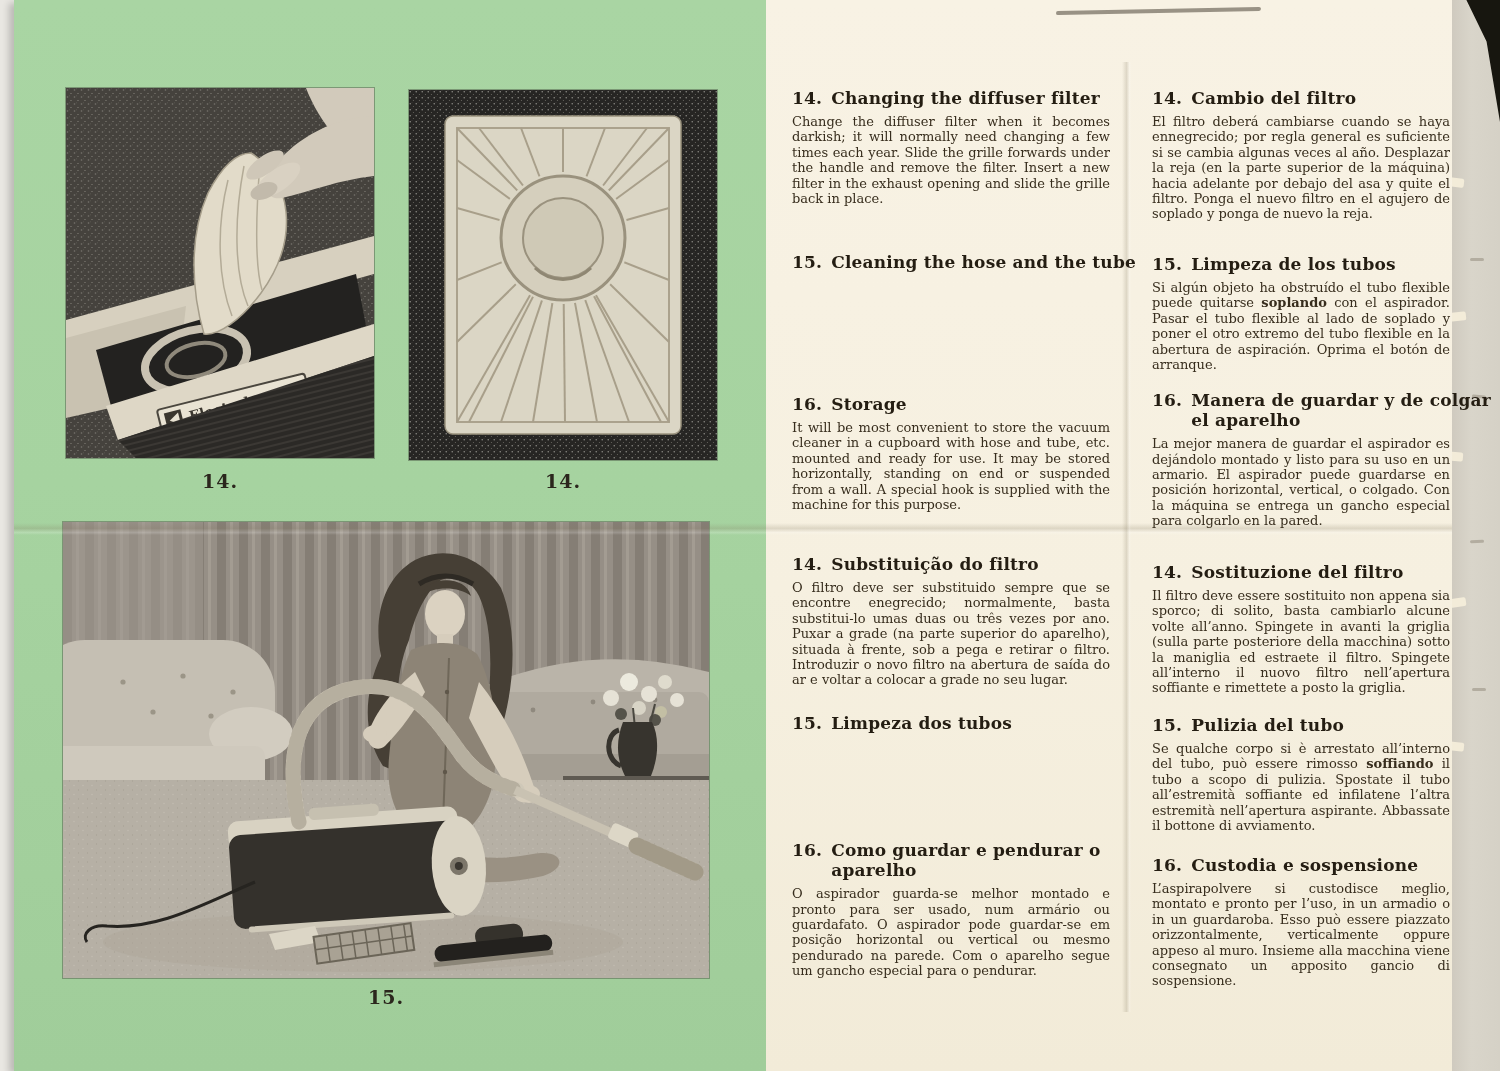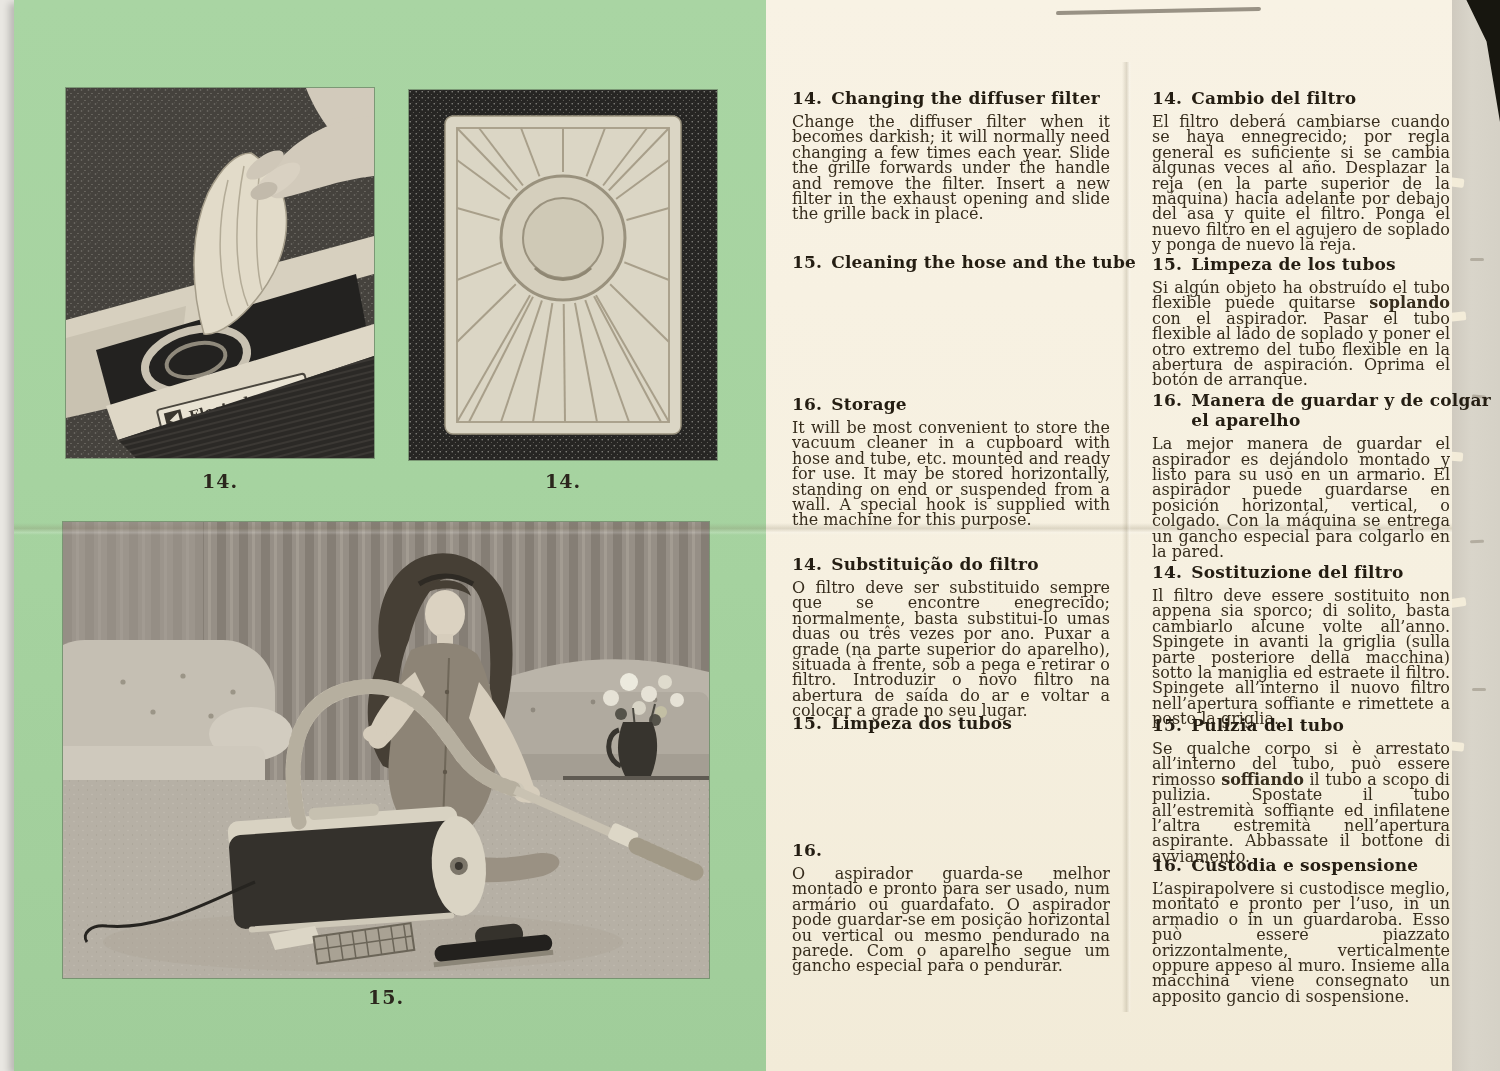--- a/index.html
+++ b/index.html
@@ -52,21 +52,21 @@
   .section { position:absolute; }
   .sec-head {
     display:flex; align-items:flex-start; white-space:nowrap;
     font-weight:bold; font-size:17px; line-height:1.18; color:#241d12;
     letter-spacing:0.2px;
   }
   .sec-head .num { margin-right:9px; }
   .sec-head .ttl { display:inline-block; }
   .sec-head .ttl2 { display:block; }
   .sec-body {
-    margin-top:6px; font-size:16px; line-height:15.4px; text-align:justify;
+    margin-top:6px; font-size:13px; line-height:15.4px; text-align:justify;
     color:#372d1d;
   }
   .sec-body .b { font-weight:bold; }
 </style>
 </head>
 <body>
 
 <div class="under-page"></div>
 <div class="torn-mark" style="left:1448px; top:178px; transform:rotate(7deg);"></div>
 <div class="torn-mark" style="left:1450px; top:312px; transform:rotate(-6deg);"></div>
@@ -352,20 +352,21 @@
 </div>
 <div class="section" style="left:792px; top:713px; width:318px;">
   <div class="sec-head">
     <span class="num">15.</span>
     <span class="ttl"><span>Limpeza dos tubos</span><span class="ttl2"></span></span>
   </div>
 </div>
 <div class="section" style="left:792px; top:840px; width:318px;">
   <div class="sec-head">
     <span class="num">16.</span>
+    <span class="ttl"><span>Como guardar e pendurar o</span><span class="ttl2">aparelho</span></span>
   </div>
   <div class="sec-body"><span>O aspirador guarda-se melhor montado e pronto para ser usado, num armário ou guardafato. O aspirador pode guardar-se em posição horizontal ou vertical ou mesmo pendurado na parede. Com o aparelho segue um gancho especial para o pendurar.</span></div>
 </div>
 
 <div class="section" style="left:1152px; top:562px; width:298px;">
   <div class="sec-head">
     <span class="num">14.</span>
     <span class="ttl"><span>Sostituzione del filtro</span><span class="ttl2"></span></span>
   </div>
   <div class="sec-body"><span>Il filtro deve essere sostituito non appena sia sporco; di solito, basta cambiarlo alcune volte all’anno. Spingete in avanti la griglia (sulla parte posteriore della macchina) sotto la maniglia ed estraete il filtro. Spingete all’interno il nuovo filtro nell’apertura soffiante e rimettete a posto la griglia.</span></div>

